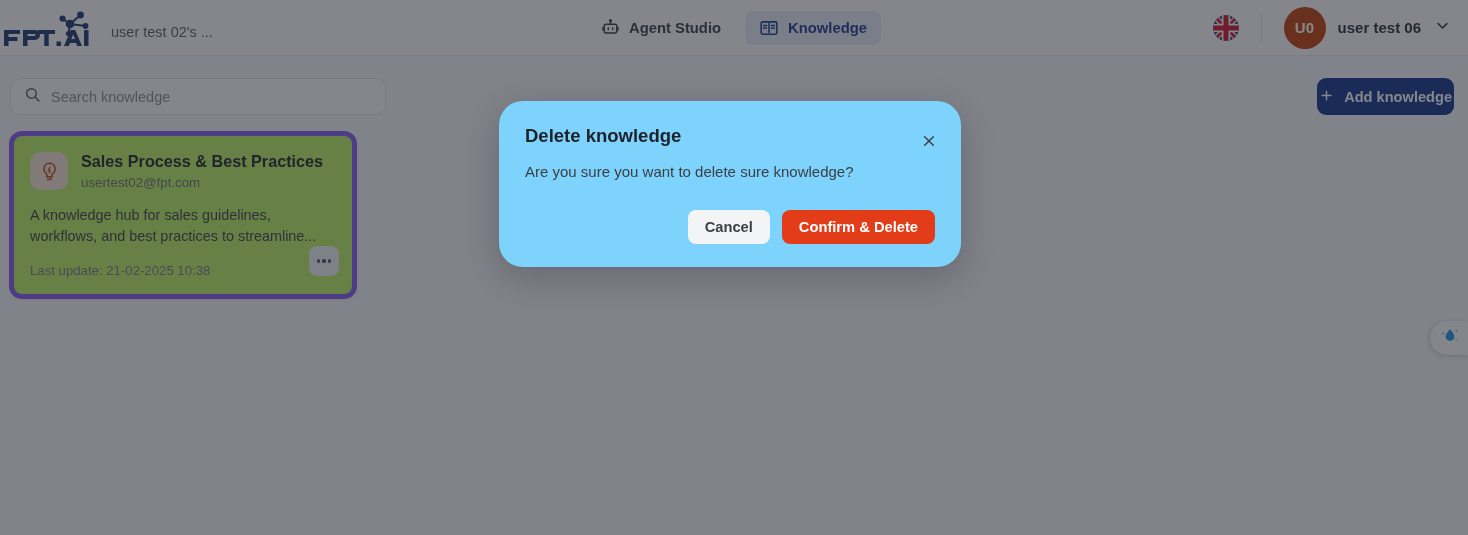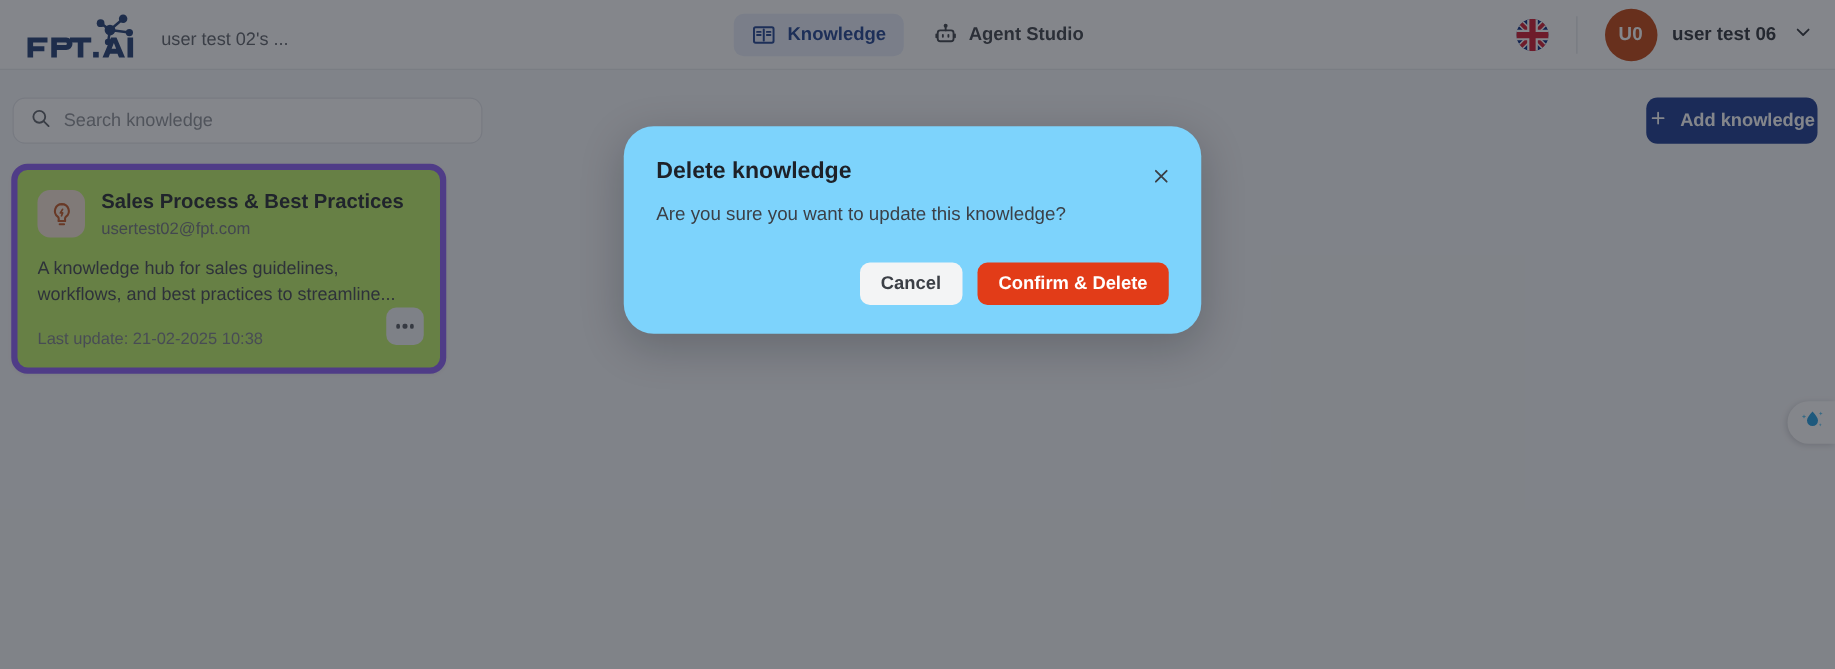--- a/index.html
+++ b/index.html
@@ -30,21 +30,21 @@
     height: 56px;
     background: #ffffff;
     border-bottom: 1px solid #e8eaee;
     display: flex;
     align-items: center;
   }
 
   .brand {
     display: flex;
     align-items: center;
-    padding-left: 18px;
+    padding-left: 0;
     gap: 8px;
   }
   .logo-wrap { width: 103px; height: 40px; display: block; }
   .workspace-name {
     font-size: 14.5px;
     color: #5b5f66;
     white-space: nowrap;
     margin-top: 8px;
   }
 
@@ -341,42 +341,42 @@
             <path d="M64 38 l6.8-16 h4.4 l6.8 16 h-4.8 l-1.2-3 h-6 l-1.2 3 z m7.3-7 h3.6 l-1.8-4.6 z"></path>
             <rect x="84" y="22" width="4.5" height="16"></rect>
           </g>
         </svg>
       </span>
       <span class="workspace-name">user test 02's ...</span>
     </div>
 
     <div class="nav-center">
 
-      <div class="nav-item active">
-        <span>
-          <svg width="20" height="20" viewBox="0 0 24 24" fill="none" stroke="#1b3e8f" stroke-width="1.9" stroke-linecap="round" stroke-linejoin="round">
-            <rect x="2.6" y="4.6" width="18.8" height="14.8" rx="1.6"></rect>
-            <path d="M12 6.6v10.8"></path>
-            <path d="M5.6 9h3.4M5.6 12h3.4M15 9h3.4M15 12h3.4"></path>
-          </svg>
-        </span>
-        <span>Knowledge</span>
-      </div>
-
       <div class="nav-item">
         <span>
           <svg width="19" height="19" viewBox="0 0 24 24" fill="none" stroke="#3b3f46" stroke-width="1.9" stroke-linecap="round" stroke-linejoin="round">
             <rect x="4" y="8" width="16" height="11" rx="2.5"></rect>
             <path d="M12 4.5v3.5"></path>
               <circle cx="12" cy="3.3" r="1.1" fill="#3b3f46"></circle>
             <path d="M9.2 12.5v2M14.8 12.5v2"></path>
             <path d="M2.6 12v3M21.4 12v3"></path>
           </svg>
         </span>
         <span>Agent Studio</span>
+      </div>
+
+      <div class="nav-item active">
+        <span>
+          <svg width="20" height="20" viewBox="0 0 24 24" fill="none" stroke="#1b3e8f" stroke-width="1.9" stroke-linecap="round" stroke-linejoin="round">
+            <rect x="2.6" y="4.6" width="18.8" height="14.8" rx="1.6"></rect>
+            <path d="M12 6.6v10.8"></path>
+            <path d="M5.6 9h3.4M5.6 12h3.4M15 9h3.4M15 12h3.4"></path>
+          </svg>
+        </span>
+        <span>Knowledge</span>
       </div>
 
     </div>
 
     <div class="header-right">
 
       <span class="flag-btn">
         <svg width="26" height="26" viewBox="0 0 26 26">
           <defs>
               <clipPath id="cc">
@@ -470,21 +470,21 @@
   <div class="modal">
 
     <div class="modal-title">Delete knowledge</div>
 
     <button class="modal-close">
       <svg width="16" height="16" viewBox="0 0 24 24" fill="none" stroke="#3b3f46" stroke-width="2.2" stroke-linecap="round">
         <path d="M5.5 5.5l13 13M18.5 5.5l-13 13"></path>
       </svg>
     </button>
 
-    <div class="modal-body">Are you sure you want to update this knowledge?</div>
+    <div class="modal-body">Are you sure you want to delete sure knowledge?</div>
 
     <div class="modal-actions">
       <button class="btn btn-cancel">Cancel</button>
       <button class="btn btn-danger">Confirm &amp; Delete</button>
     </div>
 
   </div>
 </div>
 
 </body></html>

